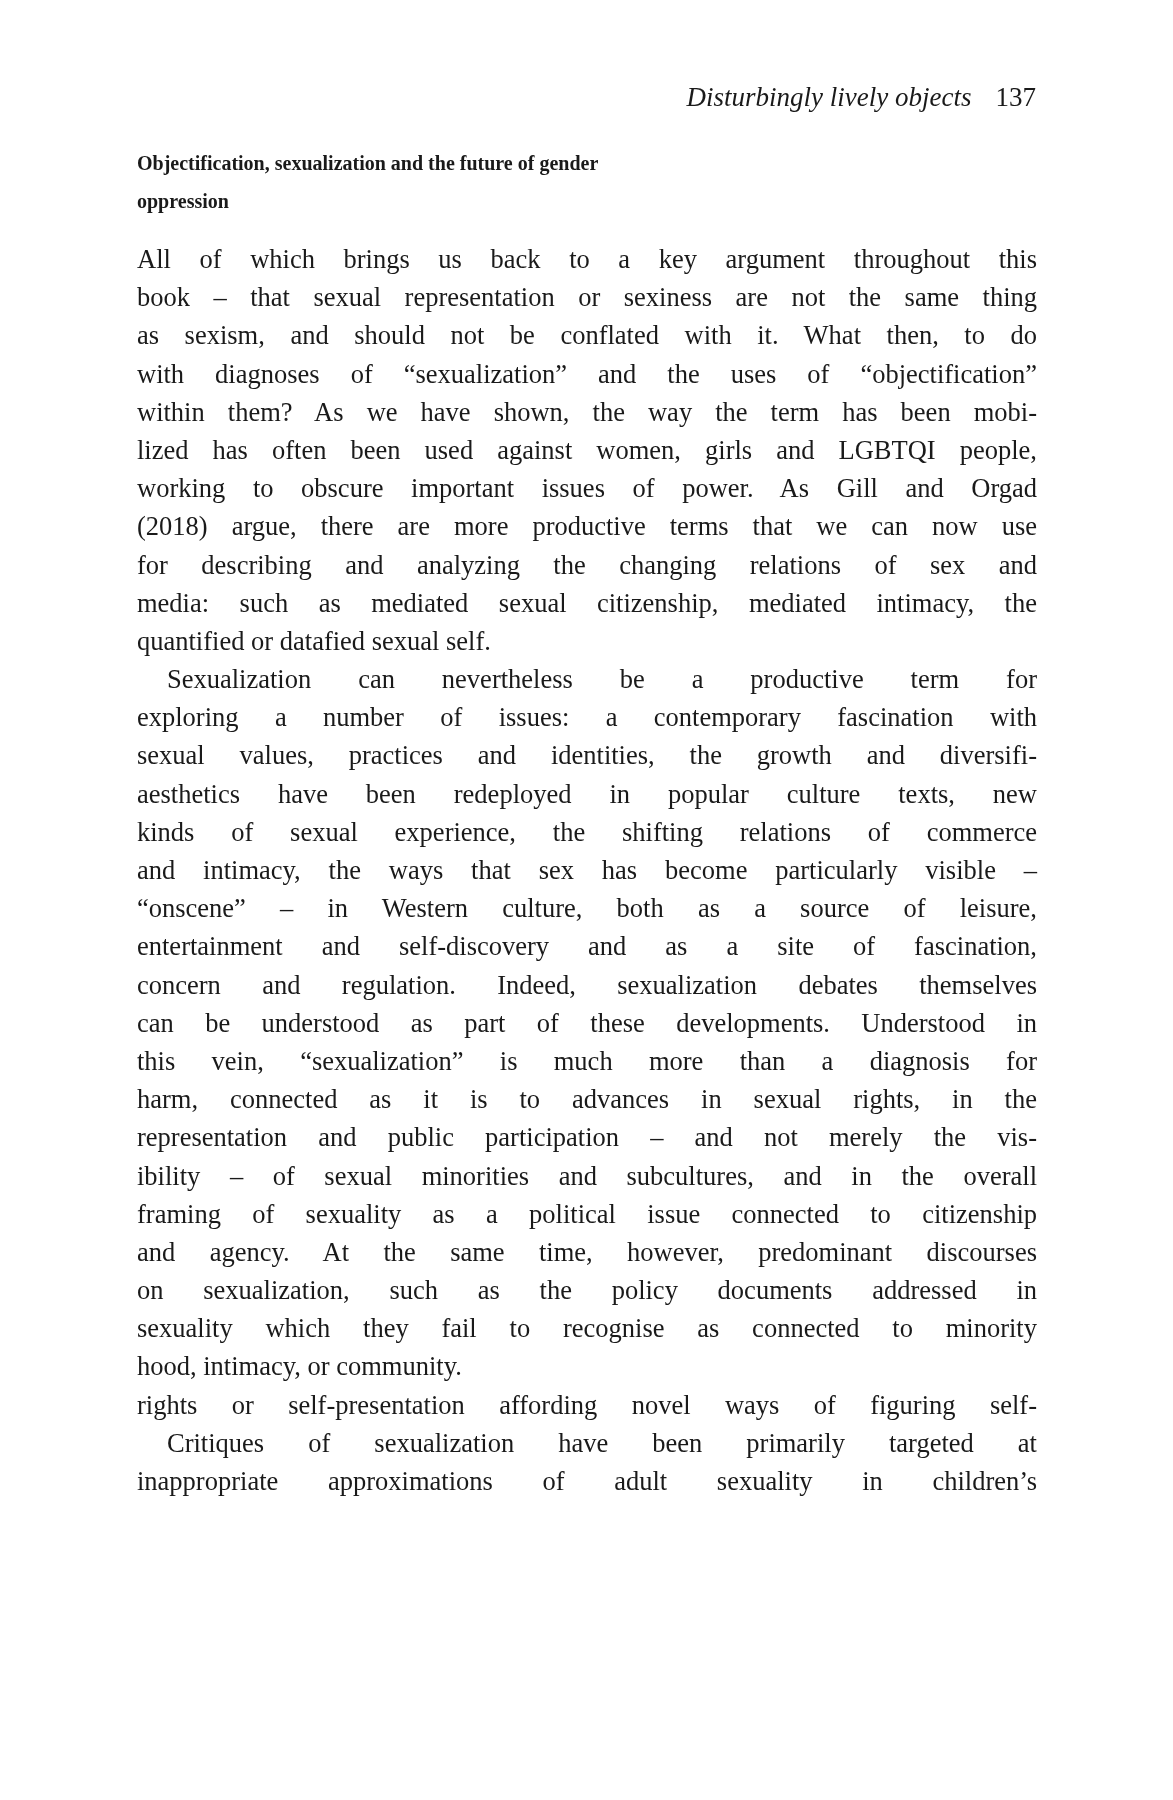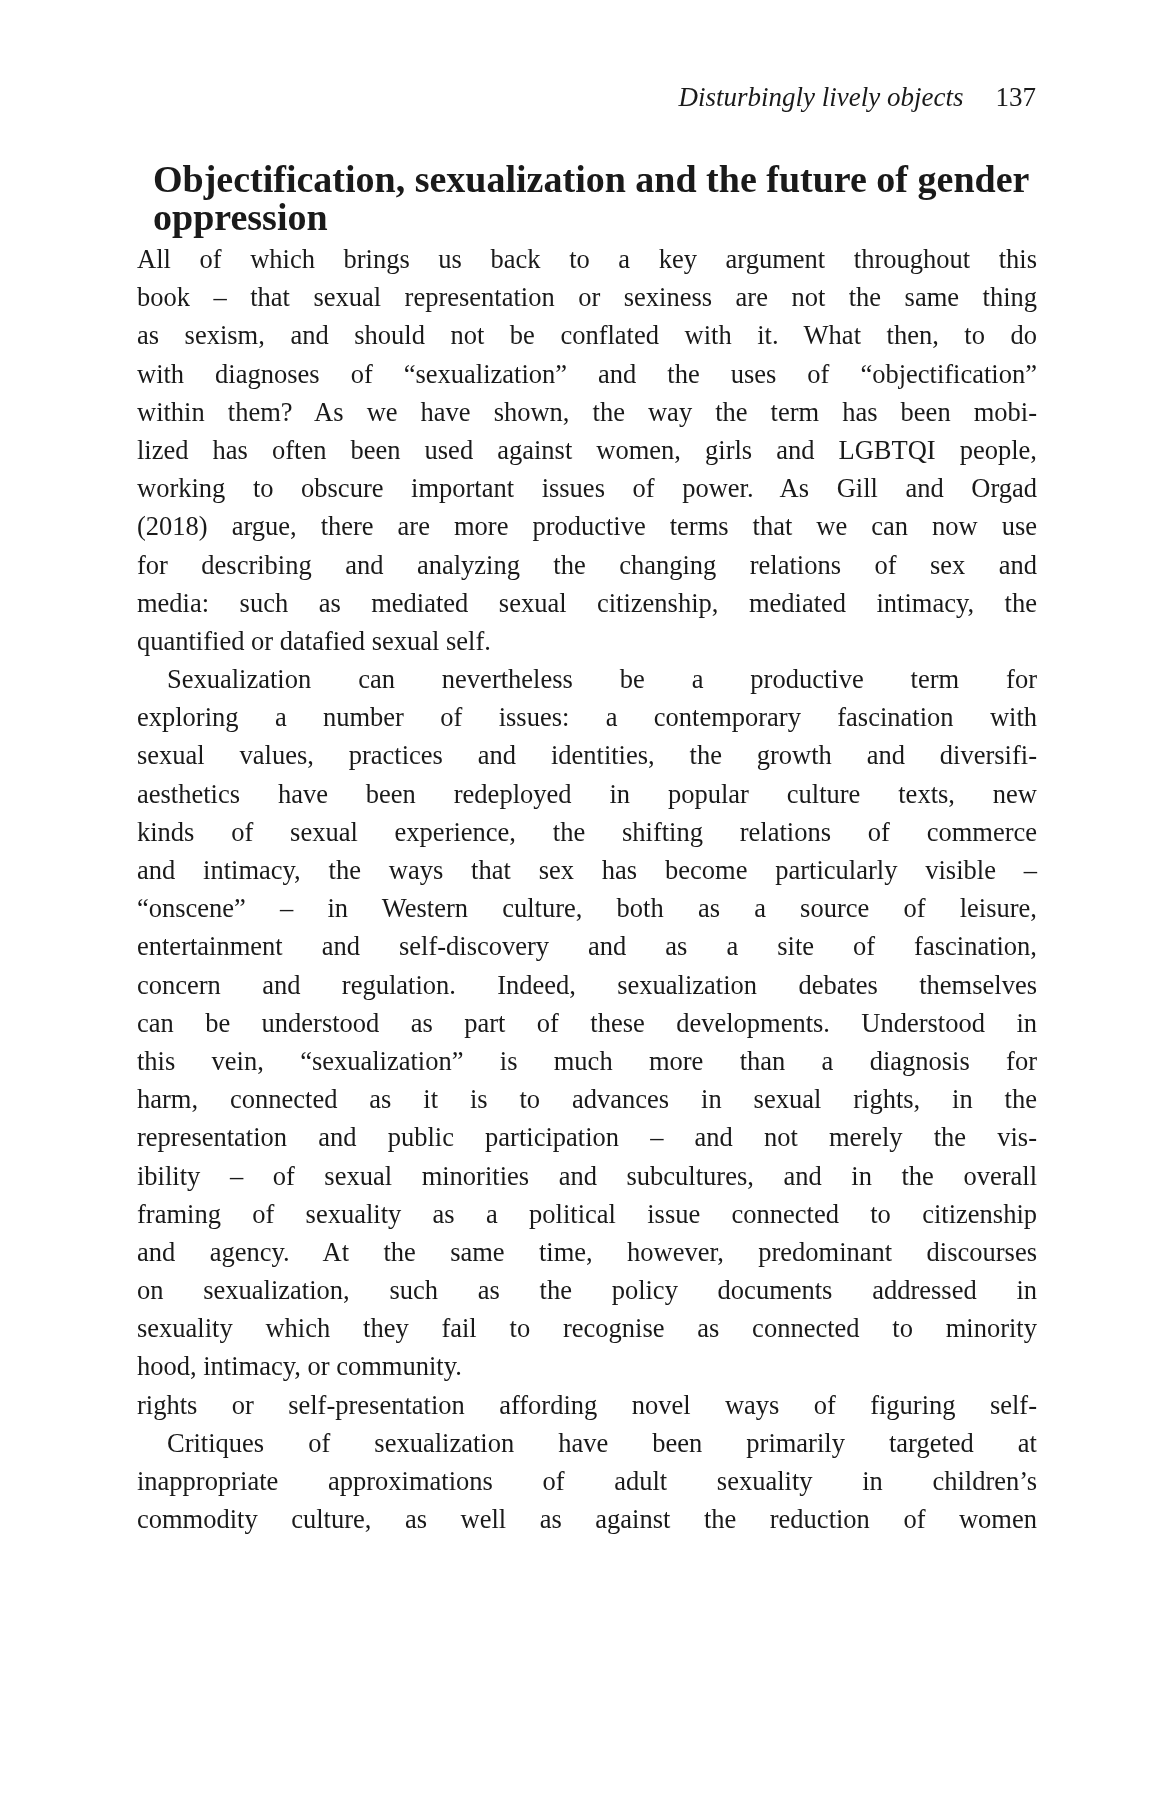--- a/index.html
+++ b/index.html
@@ -18,31 +18,31 @@
   .running-head {
     position: absolute;
     top: 80px;
     right: 137px;
     font-size: 27px;
     line-height: 34px;
     white-space: nowrap;
   }
   .running-head .title {
     font-style: italic;
-    margin-right: 32px;
+    margin-right: 24px;
   }
   .section-heading {
     position: absolute;
     top: 144px;
     left: 137px;
     width: 820px;
-    font-size: 38px;
+    font-size: 20px;
     line-height: 38px;
     font-weight: bold;
-    margin: 16px;
+    margin: 0;
   }
   .body-text {
     position: absolute;
     top: 240px;
     left: 137px;
     width: 900px;
     font-size: 26.5px;
   }
   .line {
     display: block;
@@ -98,14 +98,13 @@
   <span class="line">representation and public participation – and not merely the vis-</span>
   <span class="line">ibility – of sexual minorities and subcultures, and in the overall</span>
   <span class="line">framing of sexuality as a political issue connected to citizenship</span>
   <span class="line">and agency. At the same time, however, predominant discourses</span>
   <span class="line">on sexualization, such as the policy documents addressed in</span>
   <span class="line">sexuality which they fail to recognise as connected to minority</span>
   <span class="line last">hood, intimacy, or community.</span>
   <span class="line">rights or self-presentation affording novel ways of figuring self-</span>
   <span class="line indent">Critiques of sexualization have been primarily targeted at</span>
   <span class="line">inappropriate approximations of adult sexuality in children’s</span>
-  <span class="line">commodity culture, as well as against the reduction of women</span>
 </div>
 
 </body></html>

